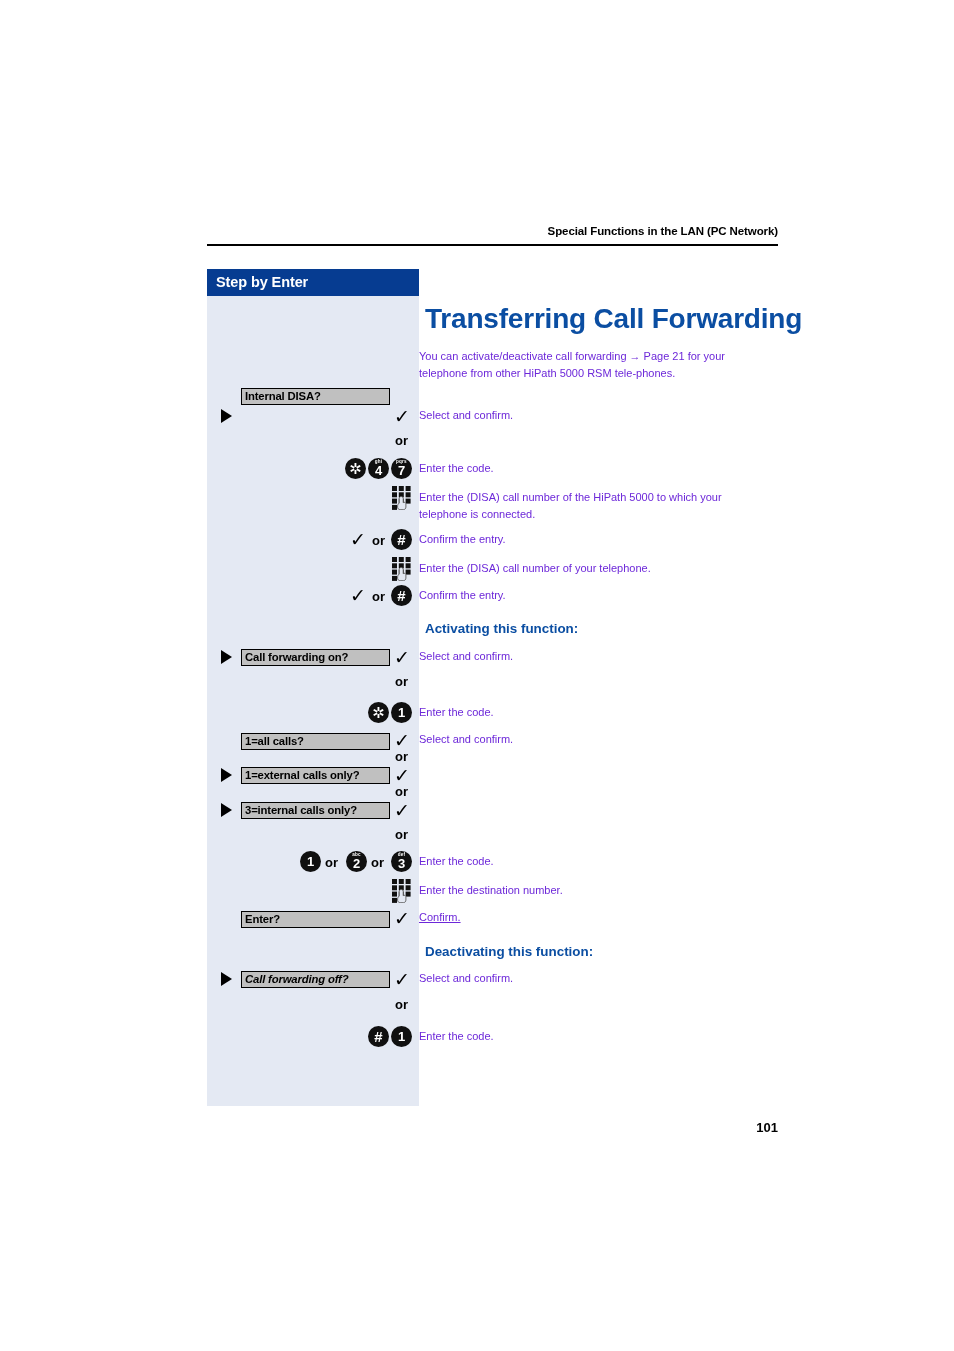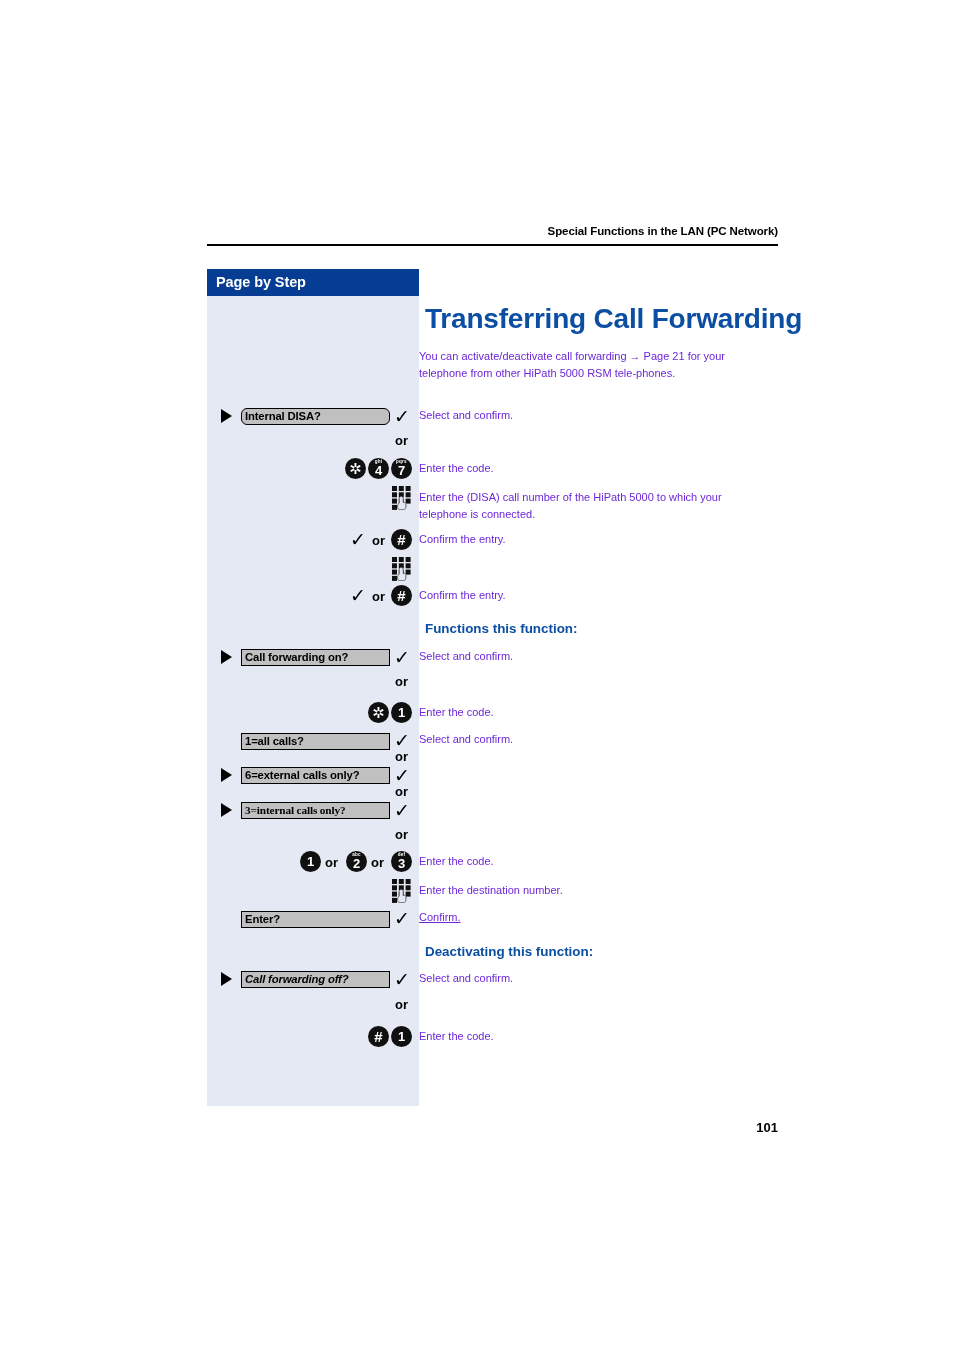--- a/index.html
+++ b/index.html
@@ -88,32 +88,32 @@
 </style>
 </head>
 <body>
 
 <div class="page">
 
   <div class="hdr">Special Functions in the LAN (PC Network)</div>
   <div class="hdr-rule"></div>
 
   <div class="sidebar">
-    <div class="sidebar-title">Page by Step</div>
+    <div class="sidebar-title">Step by Enter</div>
   </div>
 
   <h1 class="title">Transferring Call Forwarding</h1>
 
   <div class="para" style="top:348px;">You can activate/deactivate call forwarding → Page 21 for your telephone from other HiPath 5000 RSM tele-phones.</div>
 
-  <div class="subhead" style="top:621px;">Functions this function:</div>
+  <div class="subhead" style="top:621px;">Activating this function:</div>
   <div class="subhead" style="top:944px;">Deactivating this function:</div>
 
   <div class="tri" style="left:221px;top:409px;"></div>
-  <div class="dispbox" style="left:241px;top:408px;border-radius:6px;">Internal DISA?</div>
+  <div class="dispbox" style="left:241px;top:388px;">Internal DISA?</div>
   <div class="chk" style="left:394px;top:407px;">✓</div>
   <div class="para" style="top:407px;">Select and confirm.</div>
   <div class="orlabel" style="left:395px;top:433px;">or</div>
 
   <div class="key star" style="left:345px;top:458px;">
     <span class="kmain">✲</span>
   </div>
   <div class="key" style="left:368px;top:458px;">
     <span class="ksub">ghi</span>
     <span class="kmain">4</span>
@@ -160,20 +160,21 @@
           <rect x="6.8" y="6.3" width="5" height="5"></rect>
           <rect x="13.6" y="6.3" width="5" height="5"></rect>
         <rect x="0" y="12.6" width="5" height="5"></rect>
           <rect x="6.8" y="12.6" width="5" height="5"></rect>
           <rect x="13.6" y="12.6" width="5" height="5"></rect>
         <rect x="0" y="18.9" width="5" height="5"></rect>
       </g>
       <path d="M9.2 10.5 c1.2 0 2 .9 2 2 l0 4.2 c.6 -.5 1.3 -.6 1.9 -.3 .5 .3 .8 .8 .8 1.4 l0 3.3 c0 1.4 -1.1 2.6 -2.6 2.6 l-3.2 0 c-1.4 0 -2.5 -1.1 -2.5 -2.5 l0 -1.3 c0 -.6 .2 -1.2 .6 -1.7 l1 -1.2 0 -4.5 c0 -1.1 .9 -2 2 -2 z" fill="#e4e9f3" stroke="#5a5a5a" stroke-width="0.9"></path>
     </svg>
   </div>
+  <div class="para" style="top:560px;">Enter the (DISA) call number of your telephone.</div>
 
   <div class="chk" style="left:350px;top:586px;">✓</div>
   <div class="orlabel" style="left:372px;top:589px;">or</div>
   <div class="key hash" style="left:391px;top:585px;">
     <span class="kmain">#</span>
   </div>
   <div class="para" style="top:587px;">Confirm the entry.</div>
 
   <div class="tri" style="left:221px;top:650px;"></div>
   <div class="dispbox" style="left:241px;top:649px;">Call forwarding on?</div>
@@ -188,26 +189,26 @@
     <span class="kmain">1</span>
   </div>
   <div class="para" style="top:704px;">Enter the code.</div>
 
   <div class="dispbox" style="left:241px;top:733px;">1=all calls?</div>
   <div class="chk" style="left:394px;top:731px;">✓</div>
   <div class="para" style="top:731px;">Select and confirm.</div>
   <div class="orlabel" style="left:395px;top:749px;">or</div>
 
   <div class="tri" style="left:221px;top:768px;"></div>
-  <div class="dispbox" style="left:241px;top:767px;">6=external calls only?</div>
+  <div class="dispbox" style="left:241px;top:767px;">1=external calls only?</div>
   <div class="chk" style="left:394px;top:766px;">✓</div>
   <div class="orlabel" style="left:395px;top:784px;">or</div>
 
   <div class="tri" style="left:221px;top:803px;"></div>
-  <div class="dispbox" style="left:241px;top:802px;font-family:Liberation Serif, serif;">3=internal calls only?</div>
+  <div class="dispbox" style="left:241px;top:802px;">3=internal calls only?</div>
   <div class="chk" style="left:394px;top:801px;">✓</div>
   <div class="orlabel" style="left:395px;top:827px;">or</div>
 
   <div class="key" style="left:300px;top:851px;">
     <span class="kmain">1</span>
   </div>
   <div class="orlabel" style="left:325px;top:855px;">or</div>
   <div class="key" style="left:346px;top:851px;">
     <span class="ksub">abc</span>
     <span class="kmain">2</span>

